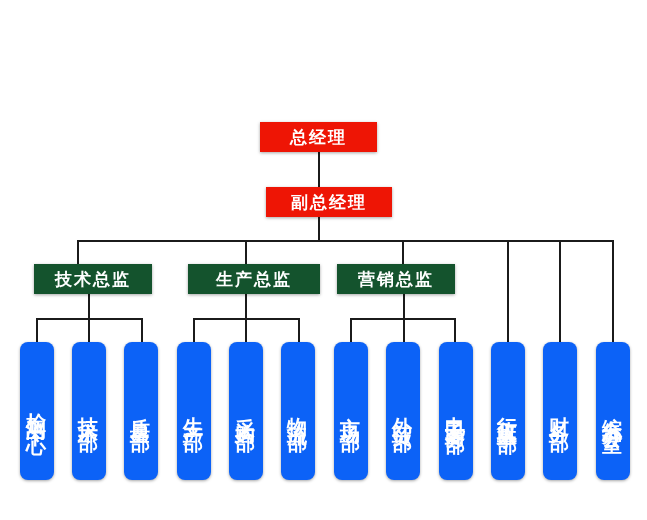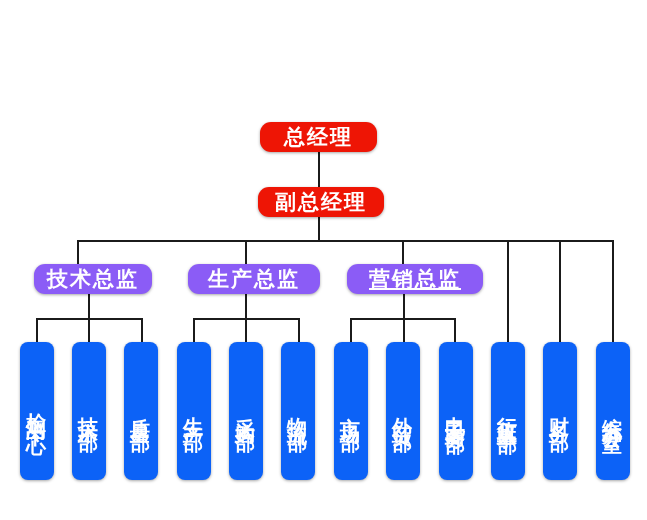--- a/index.html
+++ b/index.html
@@ -27,33 +27,33 @@
   .line {
     position: absolute;
     background: #1b1b1b;
   }
   .vline { width: 2px; }
   .hline { height: 2px; }
   
   .node {
     position: absolute;
     height: 30px;
-    border-radius: 11px;
+    border-radius: 0;
     color: #ffffff;
-    font-size: 21px;
+    font-size: 17px;
     font-weight: bold;
     letter-spacing: 2px;
     display: flex;
     align-items: center;
     justify-content: center;
     box-shadow: 0 1px 3px rgba(0,0,0,0.35);
     white-space: nowrap;
   }
   .node.red  { background: #ee1505; }
-  .node.blue { background: #8b5cf6; }
+  .node.blue { background: #14532d; }
   
   .dept {
     position: absolute;
     top: 342px;
     width: 34px; height: 138px;
     background: #0c62f7;
     border-radius: 8px;
     color: #ffffff;
     font-size: 20px;
     font-weight: bold;
@@ -97,25 +97,25 @@
 
     <div class="line vline" style="left:36px;  top:318px; height:24px;"></div>
     <div class="line vline" style="left:141px; top:318px; height:24px;"></div>
     <div class="line vline" style="left:193px; top:318px; height:24px;"></div>
     <div class="line vline" style="left:298px; top:318px; height:24px;"></div>
     <div class="line vline" style="left:350px; top:318px; height:24px;"></div>
     <div class="line vline" style="left:454px; top:318px; height:24px;"></div>
   </div>
 
   <div class="node red" style="left:260px; top:122px; width:117px;">总经理</div>
-  <div class="node red" style="left:258px; top:187px; width:126px;">副总经理</div>
+  <div class="node red" style="left:266px; top:187px; width:126px;">副总经理</div>
 
   <div class="node blue" style="left:34px; top:264px; width:118px;">技术总监</div>
   <div class="node blue" style="left:188px; top:264px; width:132px;">生产总监</div>
-  <div class="node blue" style="left:347px; top:264px; width:136px;text-decoration:underline;">营销总监</div>
+  <div class="node blue" style="left:337px; top:264px; width:118px;">营销总监</div>
 
   <div class="dept" style="left:20px;">检测中心</div>
   <div class="dept" style="left:72px;">技术部</div>
   <div class="dept" style="left:124px;">质量部</div>
 
   <div class="dept" style="left:177px;">生产部</div>
   <div class="dept" style="left:229px;">采购部</div>
   <div class="dept" style="left:281px;">物流部</div>
 
   <div class="dept" style="left:334px;">市场部</div>

